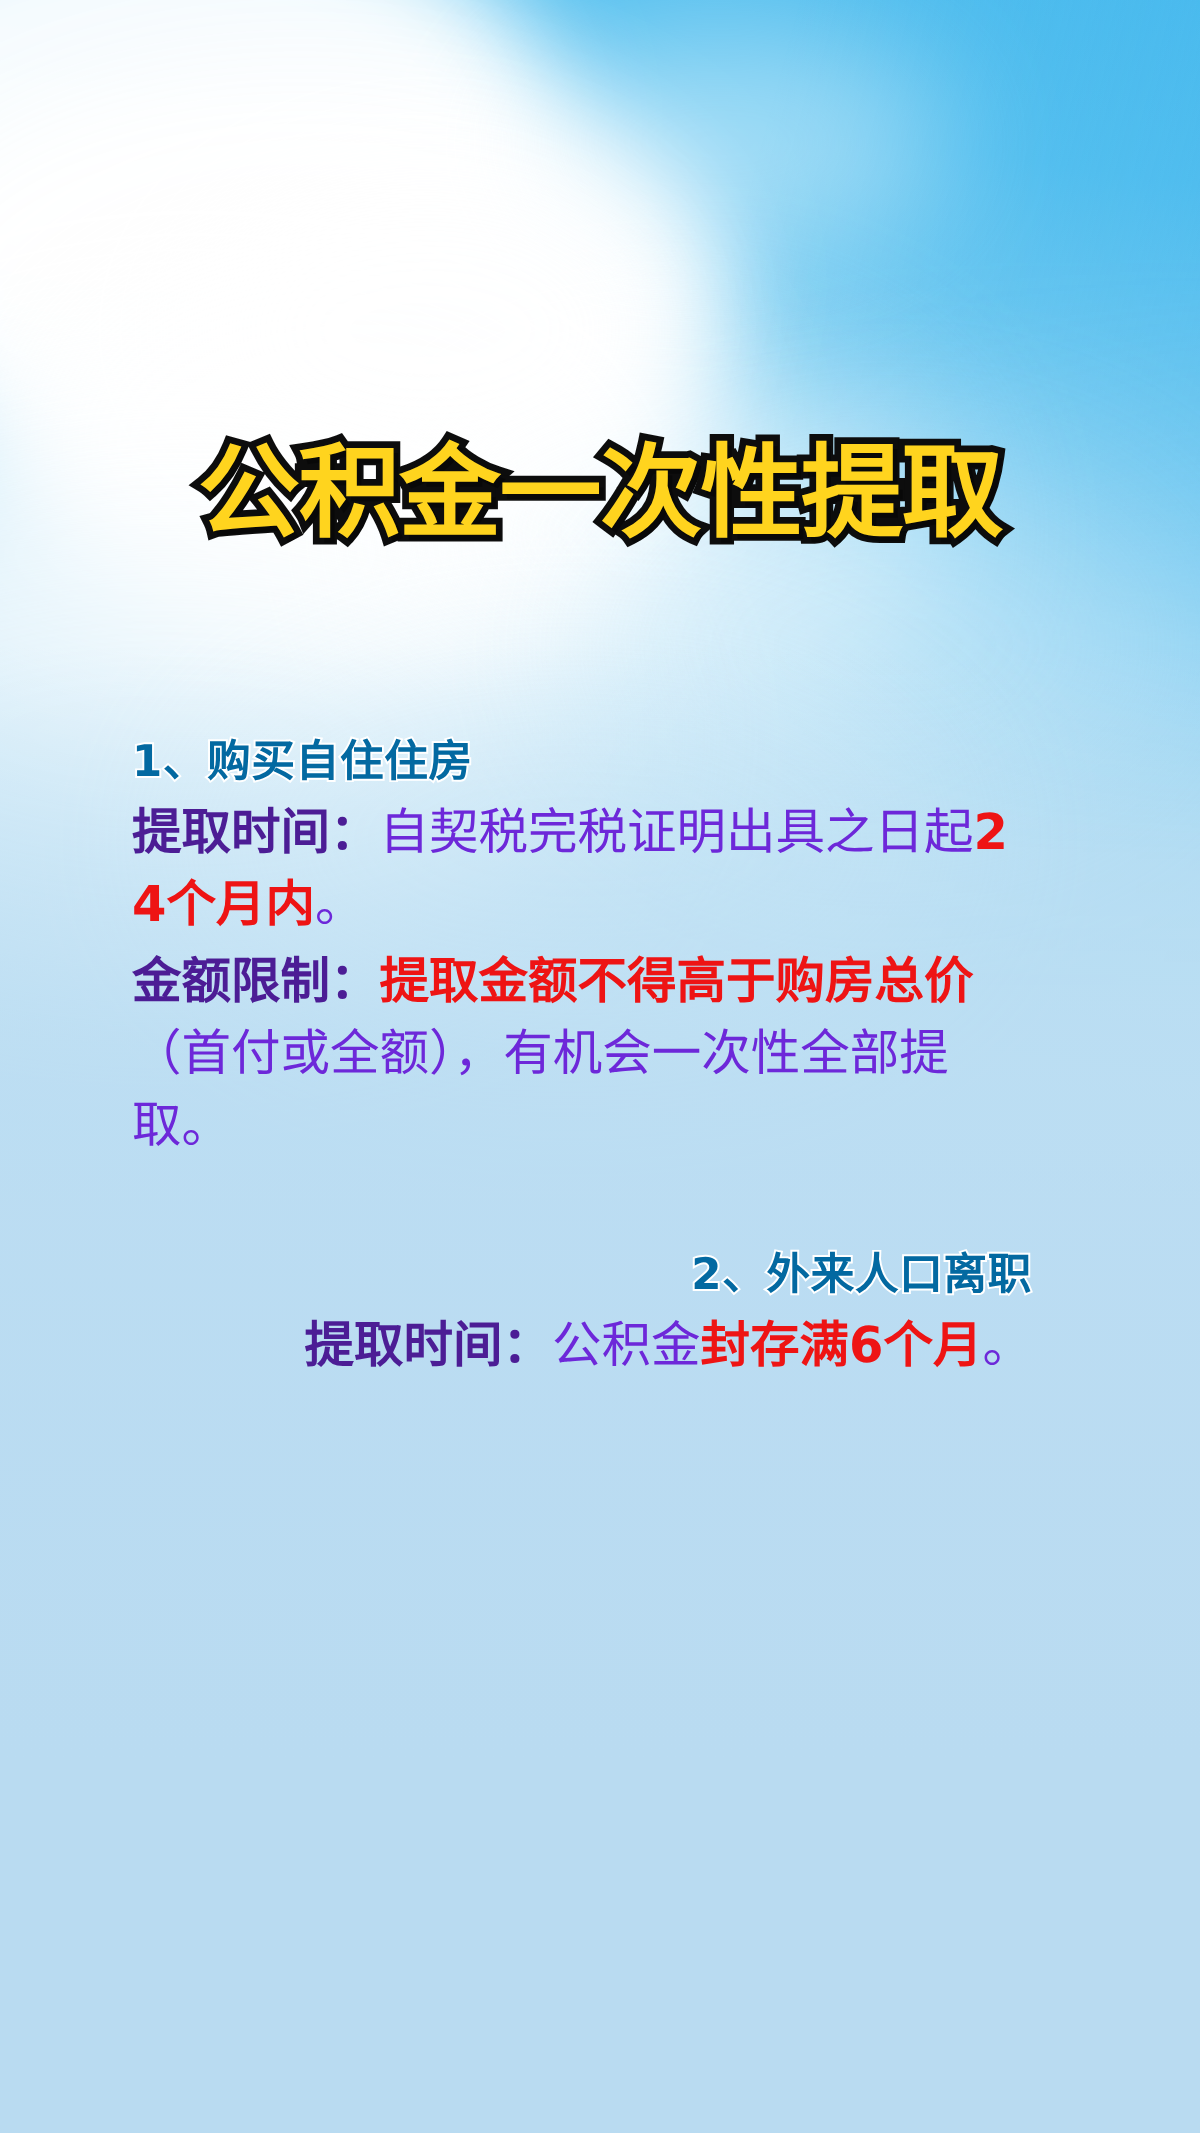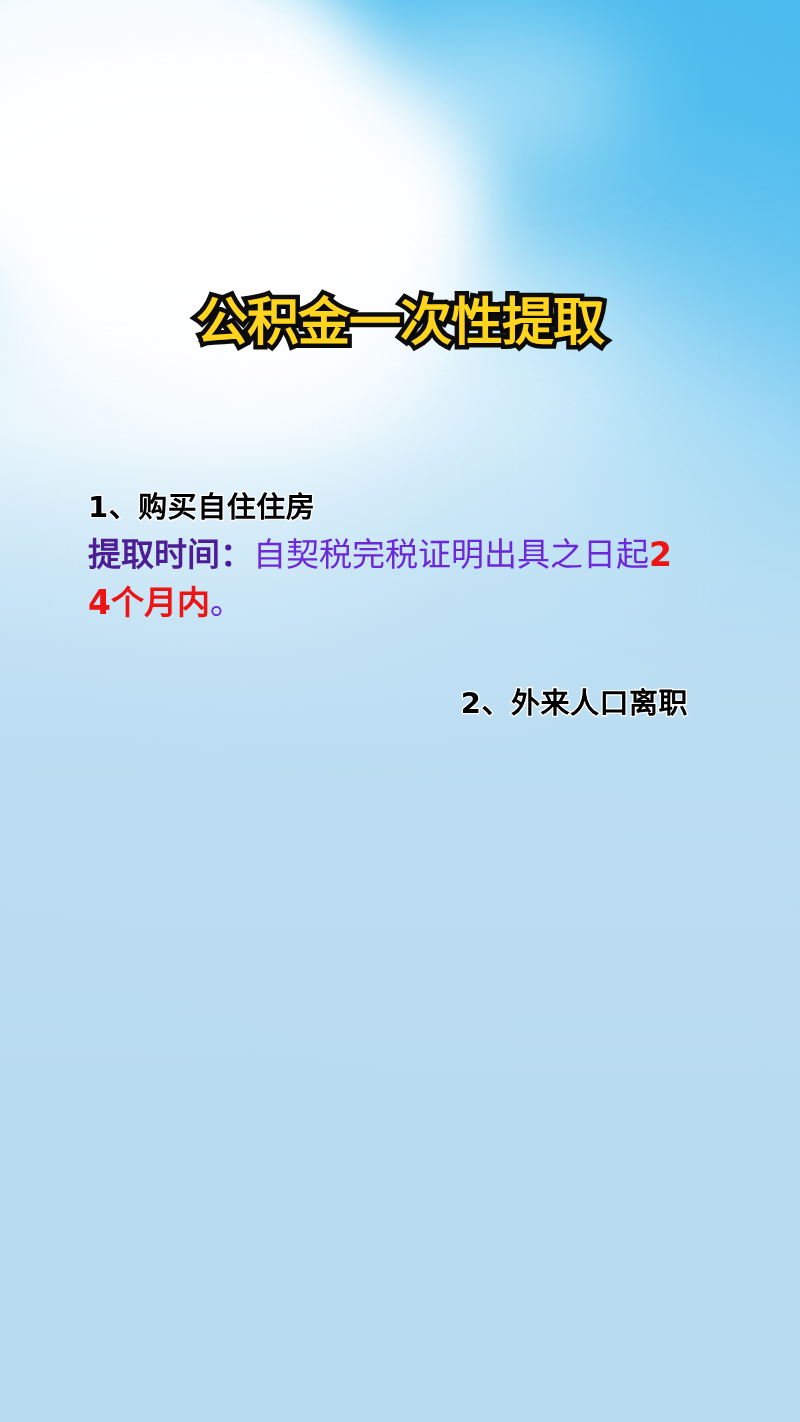--- a/index.html
+++ b/index.html
@@ -87,21 +87,21 @@
     inset: 0;
   }
 
   .poster-title {
     position: absolute;
     left: 0;
     right: 0;
     top: 296px;
     text-align: center;
     font-family: "DejaVu Sans", "Liberation Sans", sans-serif;
-    font-size: 52px;
+    font-size: 68px;
     line-height: 1;
     font-weight: 700;
     letter-spacing: -1px;
     color: #FFD41E;
     -webkit-text-stroke: 9px #0d0d0d;
     paint-order: stroke fill;
     text-shadow:
       0 0 0 #0d0d0d,
       3px 3px 0 rgba(0,0,0,.35);
     white-space: nowrap;
@@ -114,21 +114,21 @@
     width: 600px;
   }
 
   .section { margin-bottom: 56px; }
   .section:last-child { margin-bottom: 0; text-align: right; }
 
   .section-heading {
     font-size: 29px;
     line-height: 1.32;
     font-weight: 700;
-    color: #000000;
+    color: #0369a1;
     -webkit-text-stroke: 2.6px #ffffff;
     paint-order: stroke fill;
     margin: 0 0 5px 0;
     letter-spacing: .5px;
   }
 
   .para {
     font-size: 33px;
     line-height: 1.46;
     color: #111111;
@@ -173,20 +173,22 @@
 
   <div class="content">
 
     <div class="poster-title">公积金一次性提取</div>
 
     <div class="body-block">
 
     <div class="section">
           <div class="section-heading">1、购买自住住房</div>
           <div class="para"><span class="lbl">提取时间：</span><span class="blk">自契税完税证明出具之日起</span><span class="red">24个月内</span><span class="blk">。</span></div>
+          <div class="para"><span class="lbl">金额限制：</span><span class="red">提取金额不得高于购房总价</span><span class="blk">（首付或全额），有机会一次性全部提取。</span></div>
         </div>
         <div class="section">
           <div class="section-heading">2、外来人口离职</div>
+          <div class="para"><span class="lbl">提取时间：</span><span class="blk">公积金</span><span class="red">封存满6个月</span><span class="blk">。</span></div>
         </div>
       </div>
 
   </div>
 </div>
 
 </body></html>

